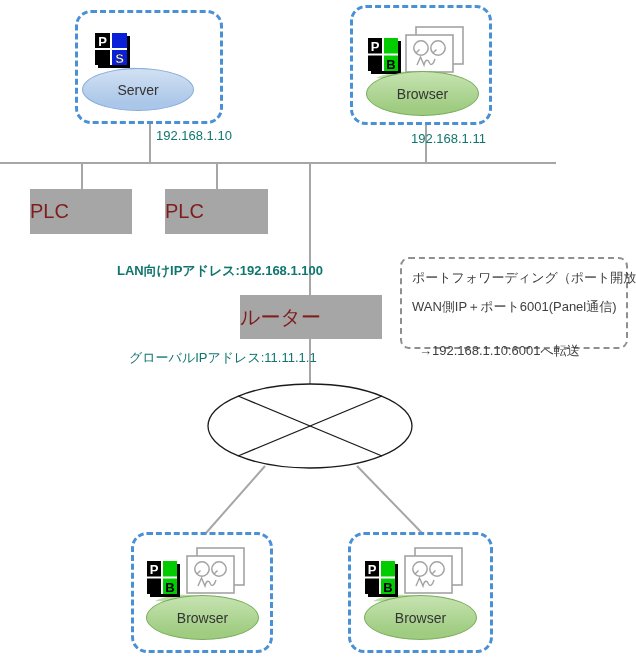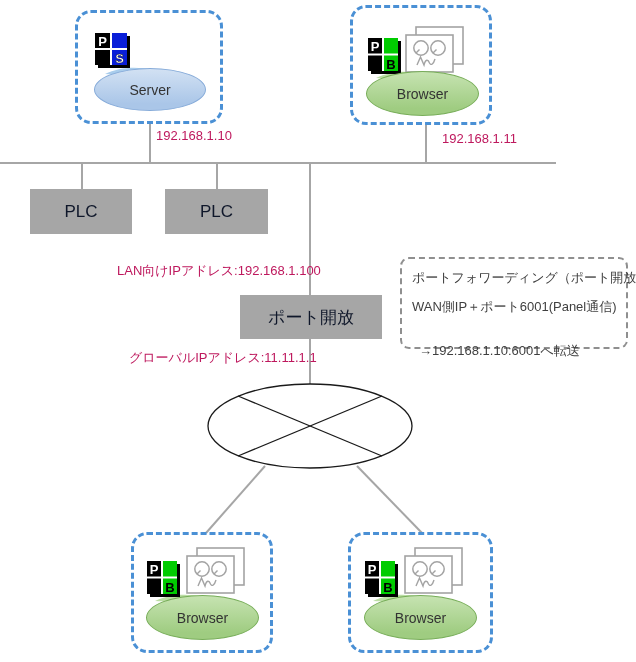--- a/index.html
+++ b/index.html
@@ -27,24 +27,24 @@
   }
   .ellipse.server{
     background:linear-gradient(180deg,#d2e1f3 0%,#aac6e8 85%);
     border:1.5px solid #86abd9;
   }
   .ellipse.browser{
     background:linear-gradient(180deg,#c6e3b1 0%,#9fcc81 85%);
     border:1.5px solid #77ad58;
   }
   .graybox{
-    background:#a6a6a6;color:#0f172a;display:flex;align-items:center;
-    justify-content:center;font-size:17px;box-sizing:border-box;
+    background:#a6a6a6;color:#7f1d1d;display:flex;align-items:center;
+    justify-content:flex-start;font-size:20px;box-sizing:border-box;
   }
-  .iplabel{color:#be185d;font-size:13px;white-space:nowrap;}
+  .iplabel{color:#0f766e;font-size:13px;white-space:nowrap;}
 </style>
 </head>
 <body>
 
 <div class="canvas">
 
   <svg class="overlay" viewBox="0 0 636 662">
     <line x1="0" y1="163" x2="556" y2="163" stroke="#a6a6a6" stroke-width="2"></line>
     <line x1="150" y1="124" x2="150" y2="163" stroke="#a6a6a6" stroke-width="2"></line>
     <line x1="426" y1="125" x2="426" y2="163" stroke="#a6a6a6" stroke-width="2"></line>
@@ -64,21 +64,21 @@
       <path d="M10,41 C24,34 42,33 58,37 C42,40 24,42 10,41 Z" fill="#a9cdec"></path>
       <rect x="3" y="3" width="32" height="32" fill="#000000"></rect>
       <rect x="0" y="0" width="32" height="32" fill="#ffffff"></rect>
       <rect x="0" y="0" width="15" height="15" fill="#000000"></rect>
       <rect x="17" y="0" width="15" height="15" fill="#0a1fd8"></rect>
       <rect x="0" y="17" width="15" height="15" fill="#000000"></rect>
       <rect x="17" y="17" width="15" height="15" fill="#0a1fd8"></rect>
       <text x="7.5" y="12.5" text-anchor="middle" font-size="13" font-weight="bold" fill="#ffffff">P</text>
       <text x="24.5" y="29.5" text-anchor="middle" font-size="13" font-weight="bold" fill="#ffffff" stroke="#000000" stroke-width="0.4">S</text>
     </svg>
-    <div class="abs ellipse server" style="left:16px;top:55px;width:112px;height:43px;text-align:center;">
+    <div class="abs ellipse server" style="left:4px;top:55px;width:112px;height:43px;text-align:center;">
       <span>Server</span>
     </div>
   </div>
   <div class="abs iplabel" style="left:156px;top:128px;">192.168.1.10</div>
 
   <div class="abs group-box" style="left:350px;top:5px;width:136px;height:114px;">
     <svg class="abs" style="left:15px;top:30px;" width="58" height="44" viewBox="0 0 58 44">
       <path d="M8,40 C22,33 40,32 56,36 C40,39 22,41 8,40 Z" fill="#bbdda4"></path>
       <rect x="3" y="3" width="30" height="33" fill="#000000"></rect>
       <rect x="0" y="0" width="30" height="33" fill="#ffffff"></rect>
@@ -95,32 +95,32 @@
       <circle cx="16" cy="22" r="7.2" fill="none" stroke="#a3a3a3" stroke-width="1.5"></circle>
       <line x1="11" y1="27" x2="14.5" y2="23.5" stroke="#a3a3a3" stroke-width="1.5"></line>
       <circle cx="33" cy="22" r="7.2" fill="none" stroke="#a3a3a3" stroke-width="1.5"></circle>
       <line x1="28" y1="27" x2="31.5" y2="23.5" stroke="#a3a3a3" stroke-width="1.5"></line>
       <path d="M12,39 L15.5,31 L19,39 C20.5,33 23,33 24.5,37 C26,40 28.5,38 30,33" fill="none" stroke="#a3a3a3" stroke-width="1.4"></path>
     </svg>
     <div class="abs ellipse browser" style="left:13px;top:63px;width:113px;height:45px;">
       <span>Browser</span>
     </div>
   </div>
-  <div class="abs iplabel" style="left:442px;top:131px;">192.168.1.11</div>
+  <div class="abs iplabel" style="left:411px;top:131px;">192.168.1.11</div>
 
   <div class="abs graybox" style="left:30px;top:189px;width:102px;height:45px;">
     <span>PLC</span>
   </div>
   <div class="abs graybox" style="left:165px;top:189px;width:103px;height:45px;">
     <span>PLC</span>
   </div>
 
-  <div class="abs iplabel" style="left:117px;top:262px;">LAN向けIPアドレス:192.168.1.100</div>
+  <div class="abs iplabel" style="left:117px;top:262px;font-weight:bold;">LAN向けIPアドレス:192.168.1.100</div>
   <div class="abs graybox" style="left:240px;top:295px;width:142px;height:44px;">
-    <span>ポート開放</span>
+    <span>ルーター</span>
   </div>
   <div class="abs iplabel" style="left:129px;top:349px;">グローバルIPアドレス:11.11.1.1</div>
 
   <div class="abs note-box" style="left:400px;top:257px;width:228px;height:92px;">
     <div class="nline nline1">ポートフォワーディング（ポート開放）</div>
     <div class="nline nline2">WAN側IP＋ポート6001(Panel通信)</div>
     <div class="nline nline3">→192.168.1.10:6001へ転送</div>
   </div>
 
   <div class="abs group-box" style="left:131px;top:532px;width:136px;height:115px;">

